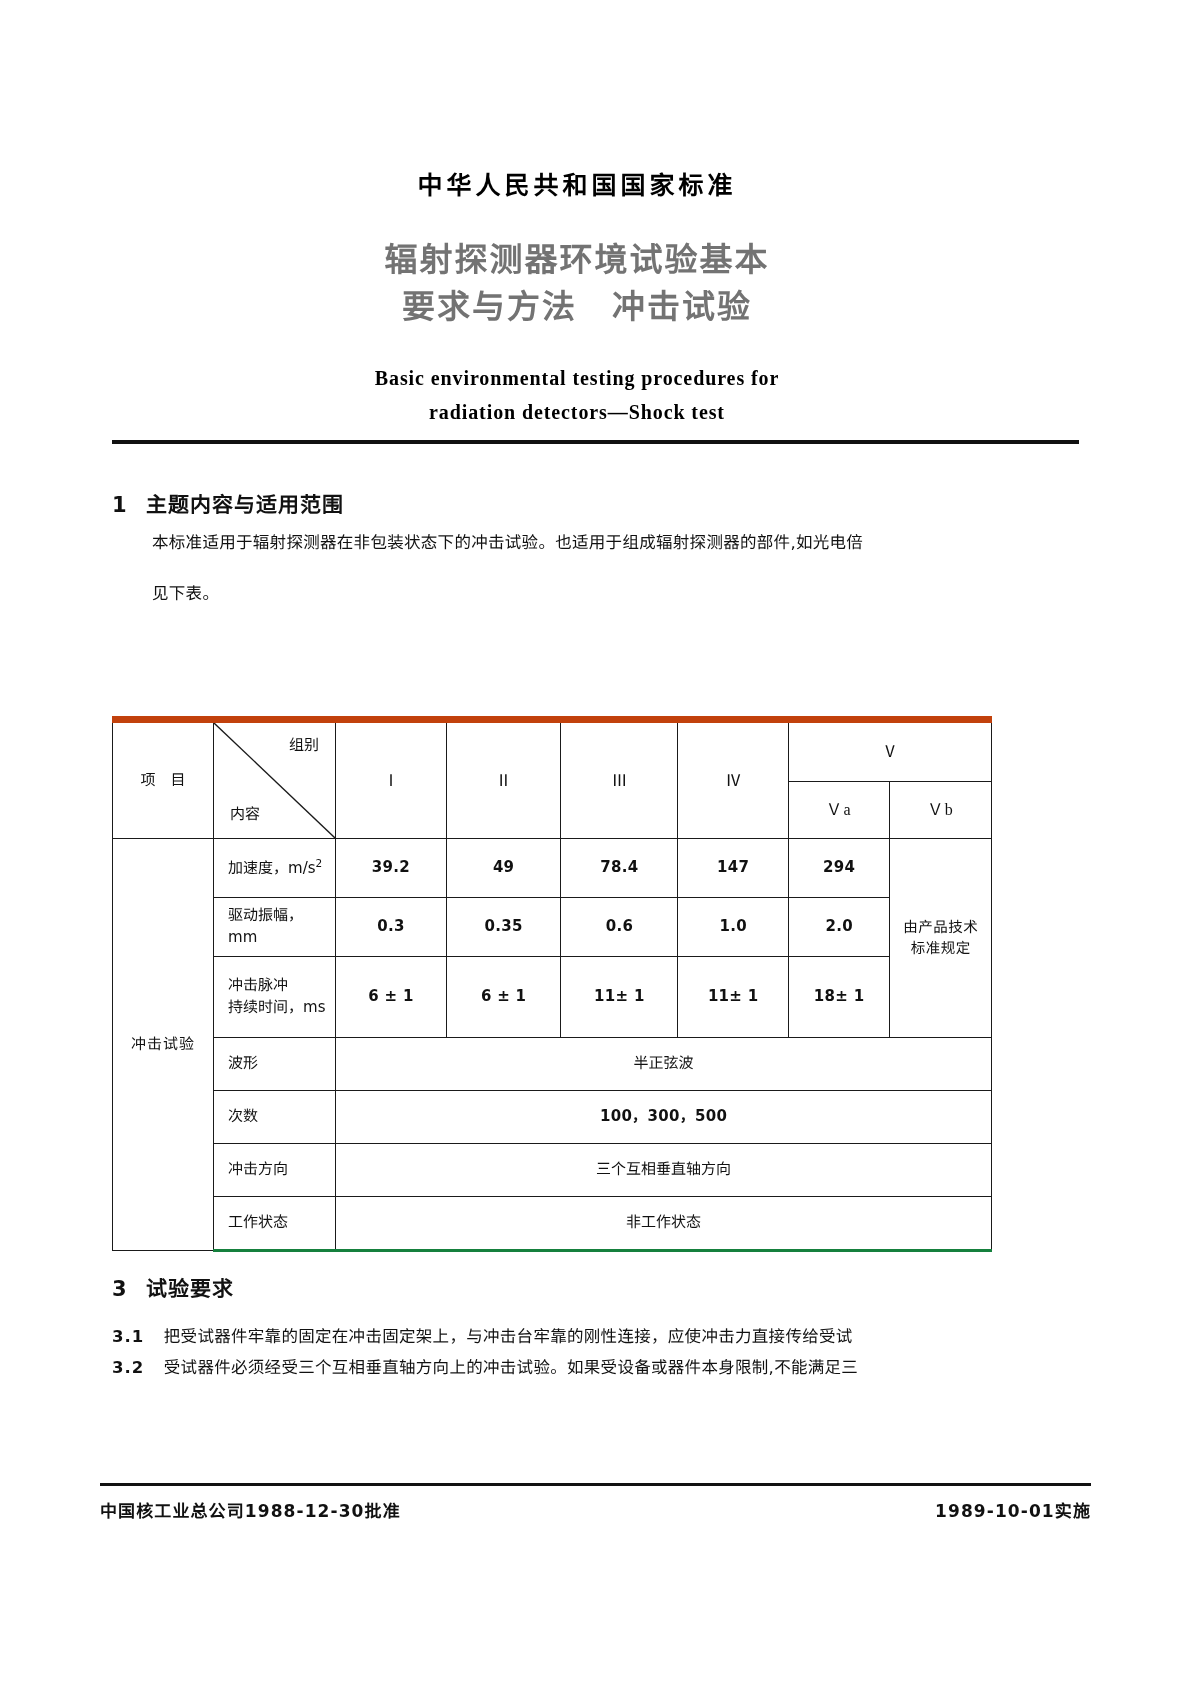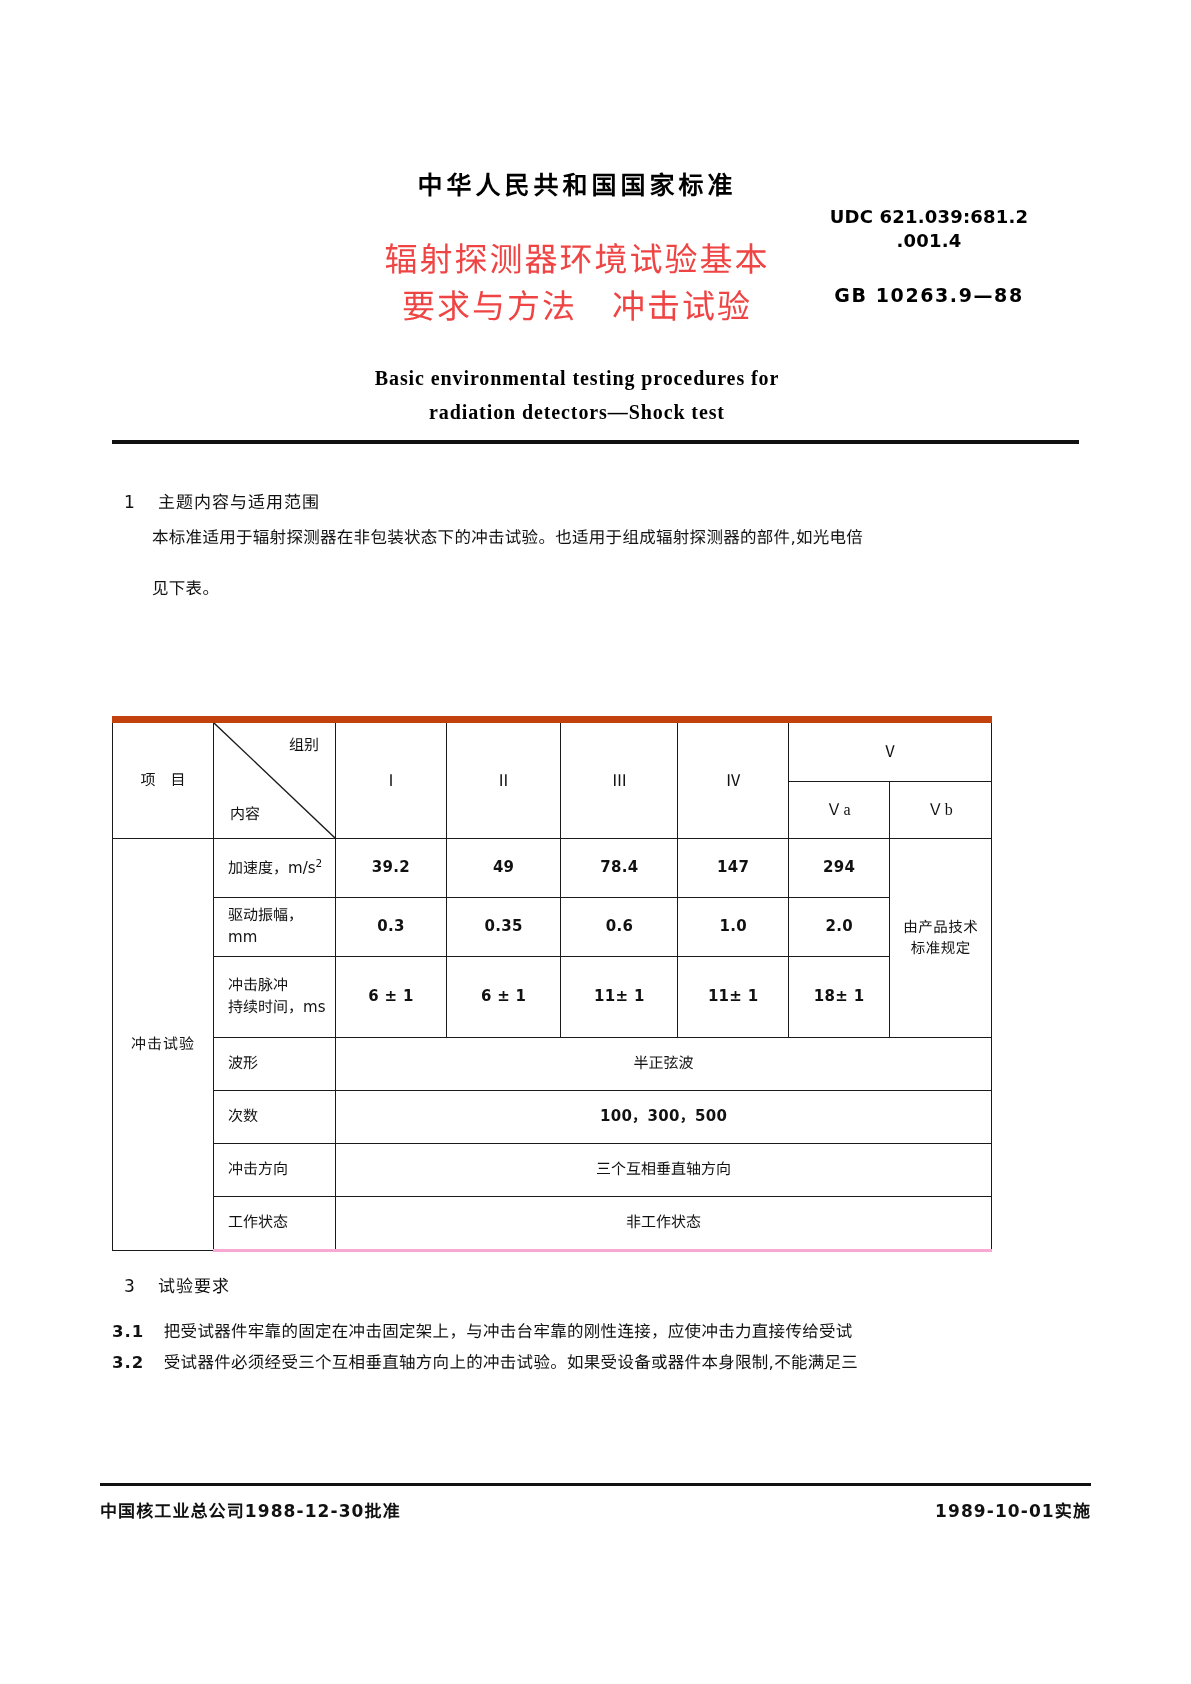--- a/index.html
+++ b/index.html
@@ -42,25 +42,25 @@
     letter-spacing: 4px;
     color: #000;
     margin-top: 15px;
   }
   .title-zh {
     width: 620px;
     margin-left: 155px;
     margin-top: 36px;
     text-align: center;
     font-family: "DejaVu Sans", sans-serif;
-    font-weight: 400;
+    font-weight: 700;
     font-size: 33px;
     line-height: 1.42;
     letter-spacing: 2px;
-    color: #ef4444;
+    color: #737373;
   }
   .title-zh .l2 { letter-spacing: 2px; }
   .title-en {
     width: 760px;
     margin-left: 85px;
     margin-top: 30px;
     text-align: center;
     font-family: "Liberation Serif", serif;
     font-weight: 700;
     font-size: 20px;
@@ -114,24 +114,24 @@
   .body {
     position: absolute;
     left: 112px;
     top: 488px;
     width: 967px;
     font-family: "DejaVu Sans", sans-serif;
     font-size: 16.5px;
     color: #111;
   }
   .sec-head {
-    font-weight: 400;
-    font-size: 17px;
+    font-weight: 700;
+    font-size: 21px;
     letter-spacing: 1px;
-    margin: 0 0 12px 12px;
+    margin: 0 0 12px 0;
   }
   .sec-head .num { display:inline-block; width: 34px; }
   .para {
     margin: 0 0 4px 0;
     line-height: 1.62;
     text-indent: 40px;
     letter-spacing: 0.3px;
   }
   .para.noindent { text-indent: 0; }
   .gap { height: 20px; }
@@ -152,21 +152,21 @@
   }
   table.spec td {
     border: 1px solid #1a1a1a;
     padding: 0 6px;
     text-align: center;
     vertical-align: middle;
     line-height: 1.45;
   }
   table.spec td.lft { text-align: left; padding-left: 14px; }
   table.spec .toprow td { border-top: 7px solid #c2410c; }
-  table.spec .lastrow td { border-bottom: 3px solid #f9a8d4; }
+  table.spec .lastrow td { border-bottom: 3px solid #15803d; }
 
   .corner {
     position: relative;
     height: 114px;
     padding: 0 !important;
   }
   .corner .diag {
     position: absolute;
     left: 0; top: 0;
     width: 100%; height: 100%;
@@ -214,27 +214,20 @@
     <div class="title-zh">
       <div class="l1">辐射探测器环境试验基本</div>
       <div class="l2">要求与方法　冲击试验</div>
     </div>
 
     <div class="title-en">
       <div>Basic environmental testing procedures for</div>
       <div>radiation detectors—Shock test</div>
     </div>
 
-    <div class="codes">
-      <div class="udc">
-        <span>UDC 621.039:681.2</span>
-        <span class="second">.001.4</span>
-      </div>
-      <div class="gbno">GB 10263.9—88</div>
-    </div>
   </div>
 
   <div class="rule-top"></div>
 
   <div class="body">
 
     <div class="sec-head">
       <span class="num">1</span><span>主题内容与适用范围</span>
     </div>
 

